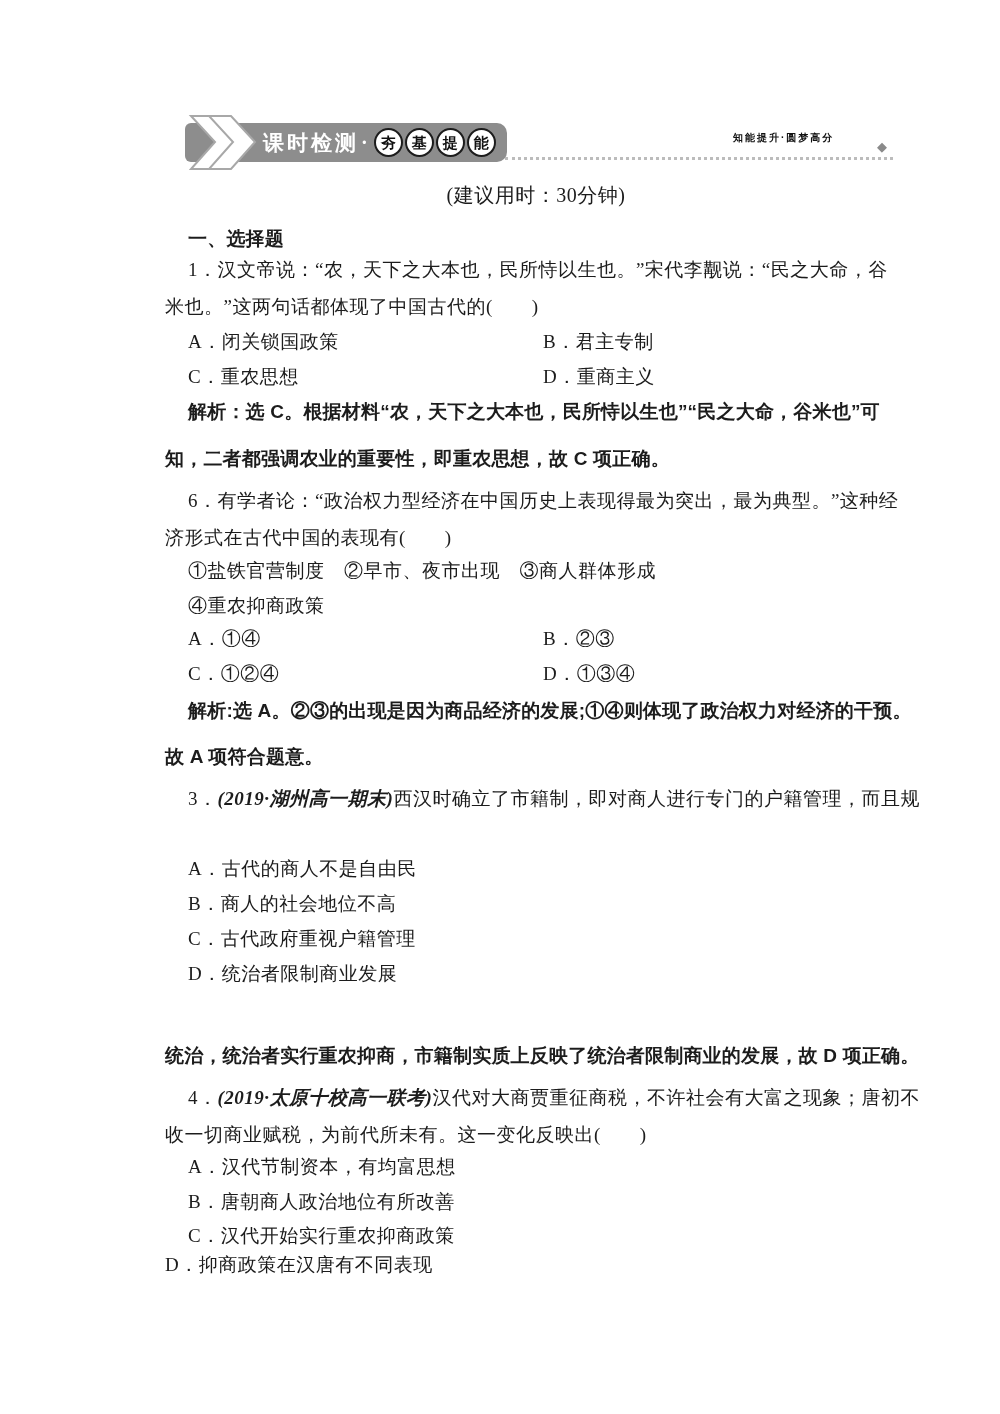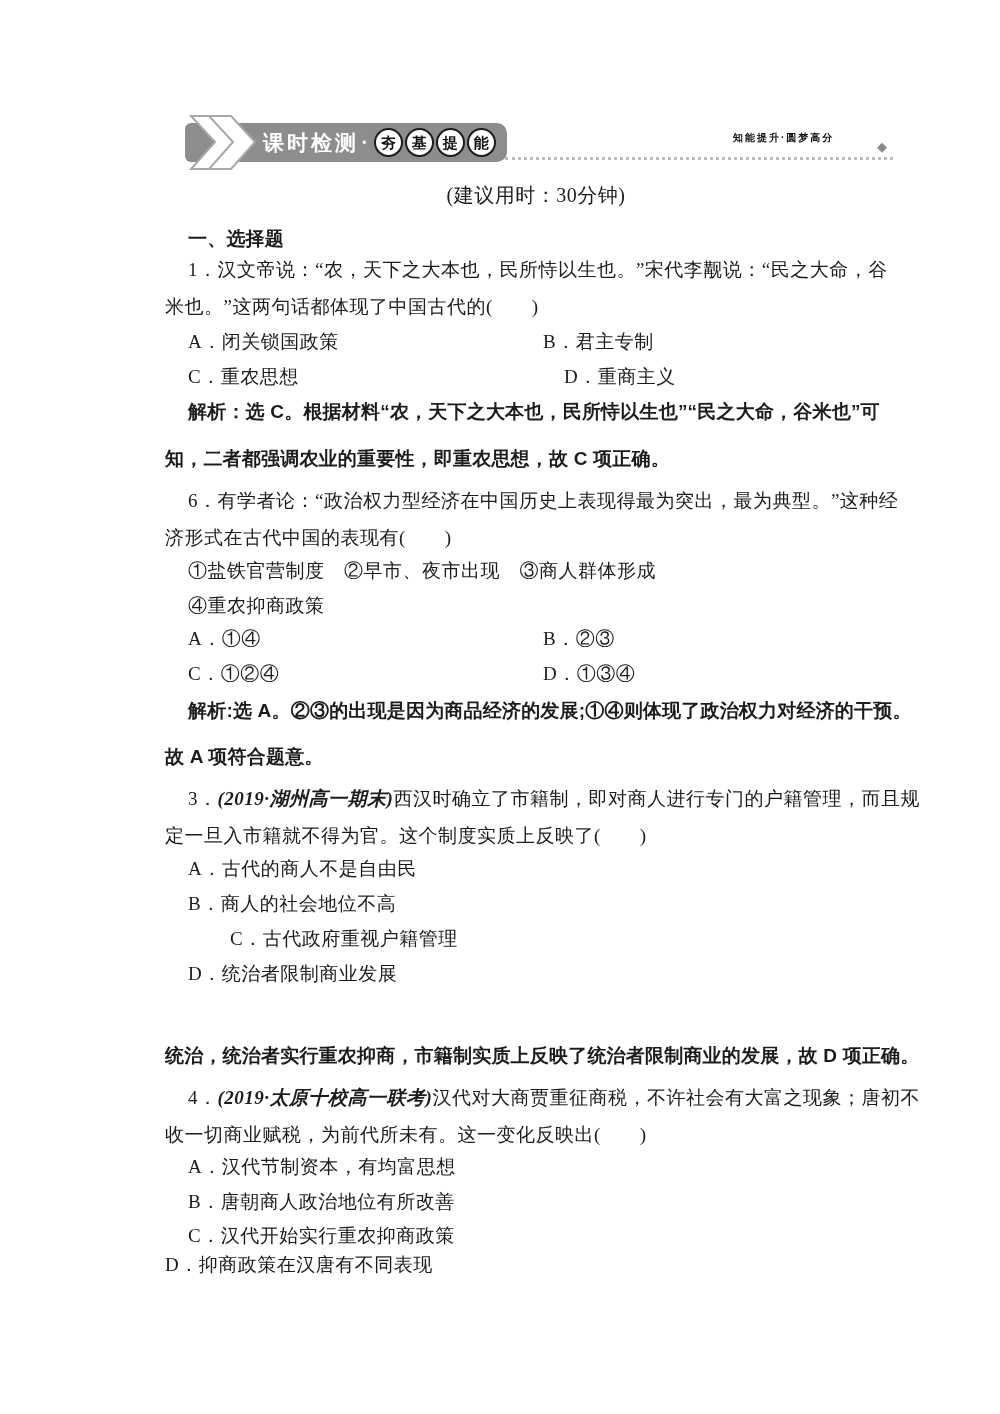--- a/index.html
+++ b/index.html
@@ -72,42 +72,41 @@
 
   <div class="line center" style="top:183px; font-size:20px;padding-left:36px;">(建议用时：30分钟)</div>
 
   <div class="line ind bold-sans" style="top:226px;">一、选择题</div>
 
   <div class="line ind" style="top:257px;">1．汉文帝说：“农，天下之大本也，民所恃以生也。”宋代李觏说：“民之大命，谷</div>
   <div class="line marg" style="top:294px;">米也。”这两句话都体现了中国古代的(　　)</div>
   <div class="line ind" style="top:329px;">A．闭关锁国政策</div>
   <div class="line col2" style="top:329px;">B．君主专制</div>
   <div class="line ind" style="top:364px;">C．重农思想</div>
-  <div class="line col2" style="top:364px;margin-left:21px;">D．重商主义</div>
+  <div class="line col2" style="top:364px;">D．重商主义</div>
   <div class="line ind bold-sans" style="top:399px;">解析：选 C。根据材料“农，天下之大本也，民所恃以生也”“民之大命，谷米也”可</div>
   <div class="line marg bold-sans" style="top:446px;">知，二者都强调农业的重要性，即重农思想，故 C 项正确。</div>
 
   <div class="line ind" style="top:488px;">6．有学者论：“政治权力型经济在中国历史上表现得最为突出，最为典型。”这种经</div>
   <div class="line marg" style="top:525px;">济形式在古代中国的表现有(　　)</div>
   <div class="line ind" style="top:558px;">①盐铁官营制度　②早市、夜市出现　③商人群体形成</div>
   <div class="line ind" style="top:593px;">④重农抑商政策</div>
   <div class="line ind" style="top:626px;">A．①④</div>
   <div class="line col2" style="top:626px;">B．②③</div>
   <div class="line ind" style="top:661px;">C．①②④</div>
   <div class="line col2" style="top:661px;">D．①③④</div>
   <div class="line ind bold-sans" style="top:698px;">解析:选 A。②③的出现是因为商品经济的发展;①④则体现了政治权力对经济的干预。</div>
   <div class="line marg bold-sans" style="top:744px;">故 A 项符合题意。</div>
 
   <div class="line ind" style="top:786px;">
     <span>3．</span><span class="source">(2019·湖州高一期末)</span><span>西汉时确立了市籍制，即对商人进行专门的户籍管理，而且规</span>
   </div>
-  <div class="line marg" style="top:823px;">定一旦入市籍就不得为官。这个制度实质上反映了(　　)</div>
   <div class="line ind" style="top:856px;">A．古代的商人不是自由民</div>
   <div class="line ind" style="top:891px;">B．商人的社会地位不高</div>
-  <div class="line ind" style="top:926px;margin-left:42px;">C．古代政府重视户籍管理</div>
+  <div class="line ind" style="top:926px;">C．古代政府重视户籍管理</div>
   <div class="line ind" style="top:961px;">D．统治者限制商业发展</div>
   <div class="line marg bold-sans" style="top:1043px;">统治，统治者实行重农抑商，市籍制实质上反映了统治者限制商业的发展，故 D 项正确。</div>
 
   <div class="line ind" style="top:1085px;">
     <span>4．</span><span class="source">(2019·太原十校高一联考)</span><span>汉代对大商贾重征商税，不许社会有大富之现象；唐初不</span>
   </div>
   <div class="line marg" style="top:1122px;">收一切商业赋税，为前代所未有。这一变化反映出(　　)</div>
   <div class="line ind" style="top:1154px;">A．汉代节制资本，有均富思想</div>
   <div class="line ind" style="top:1189px;">B．唐朝商人政治地位有所改善</div>
   <div class="line ind" style="top:1223px;">C．汉代开始实行重农抑商政策</div>

